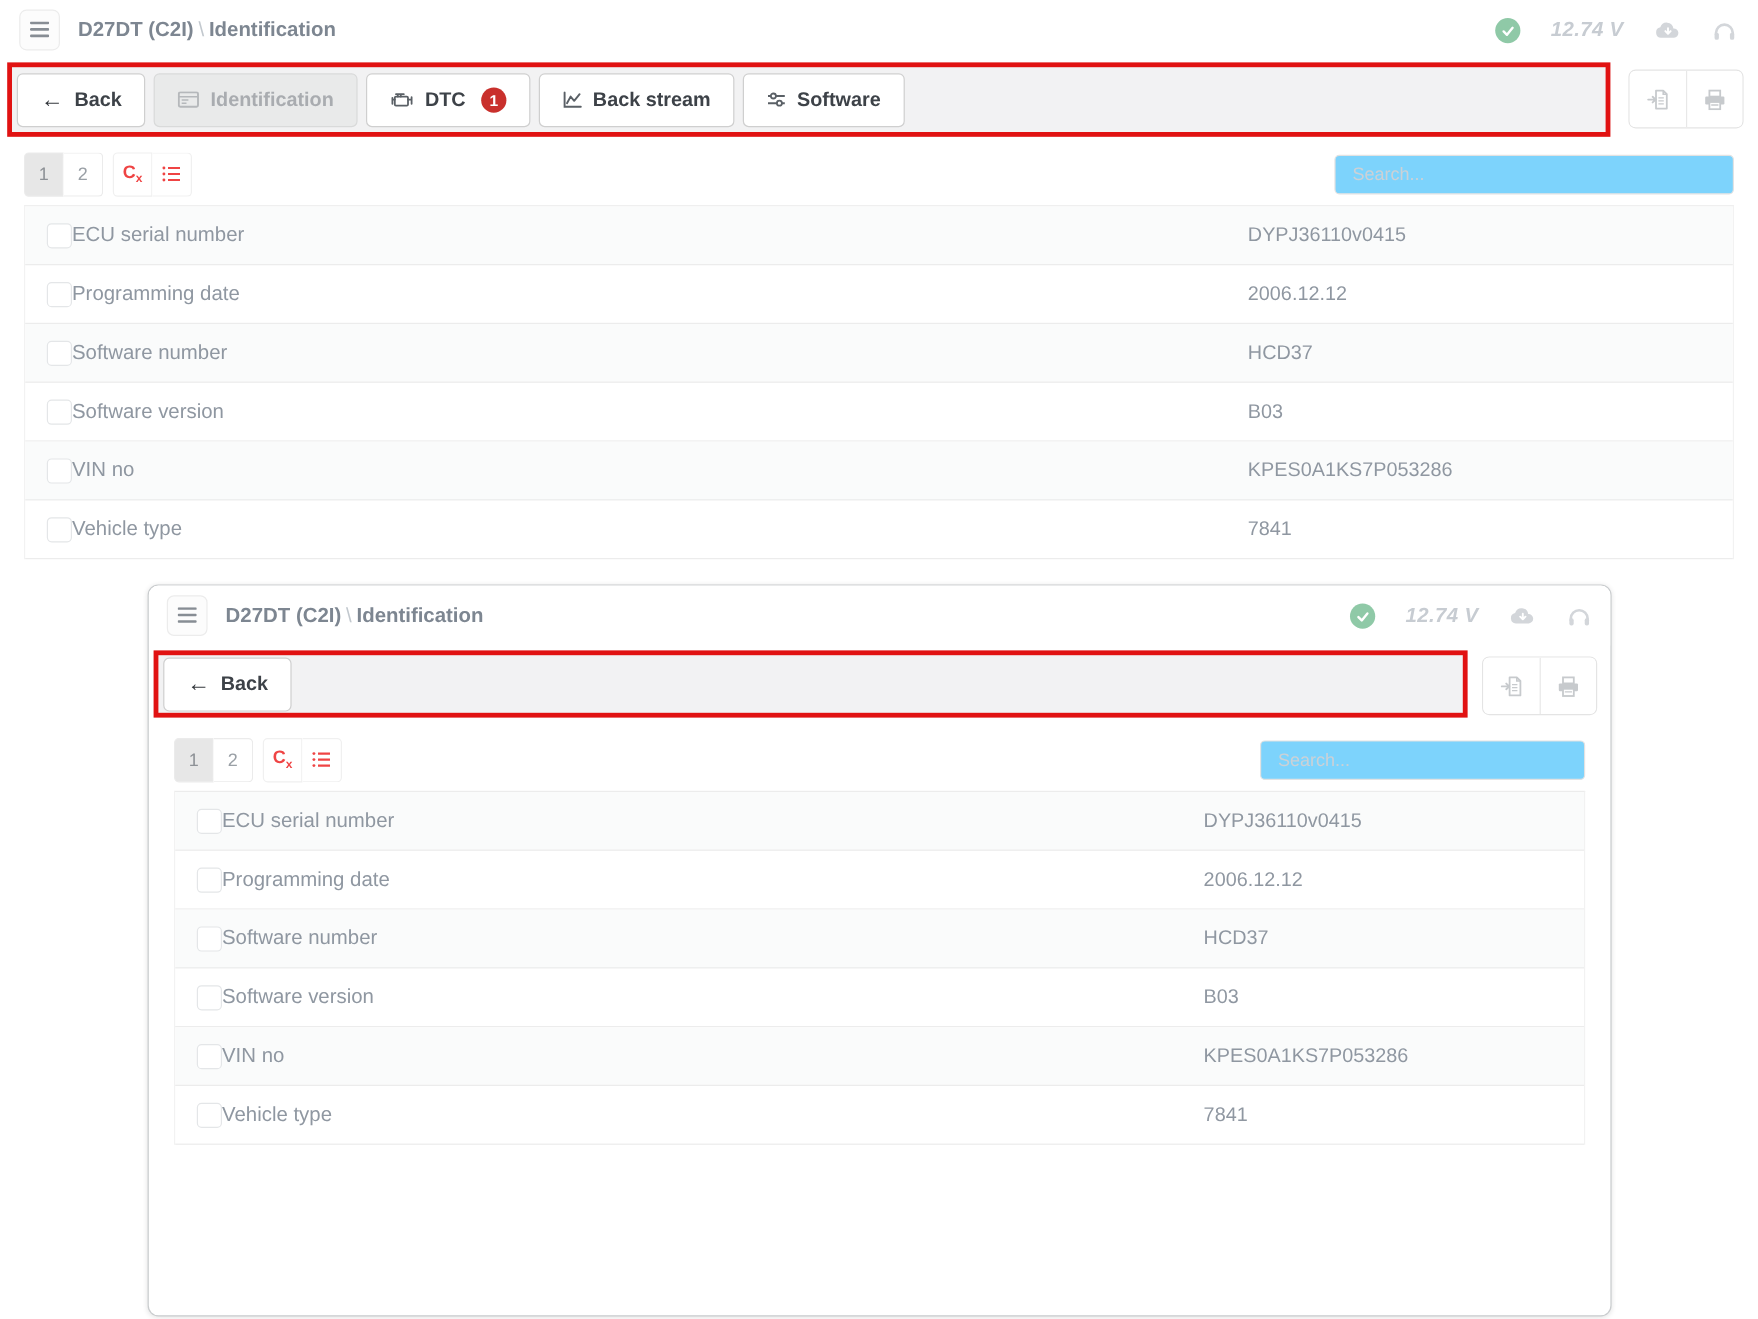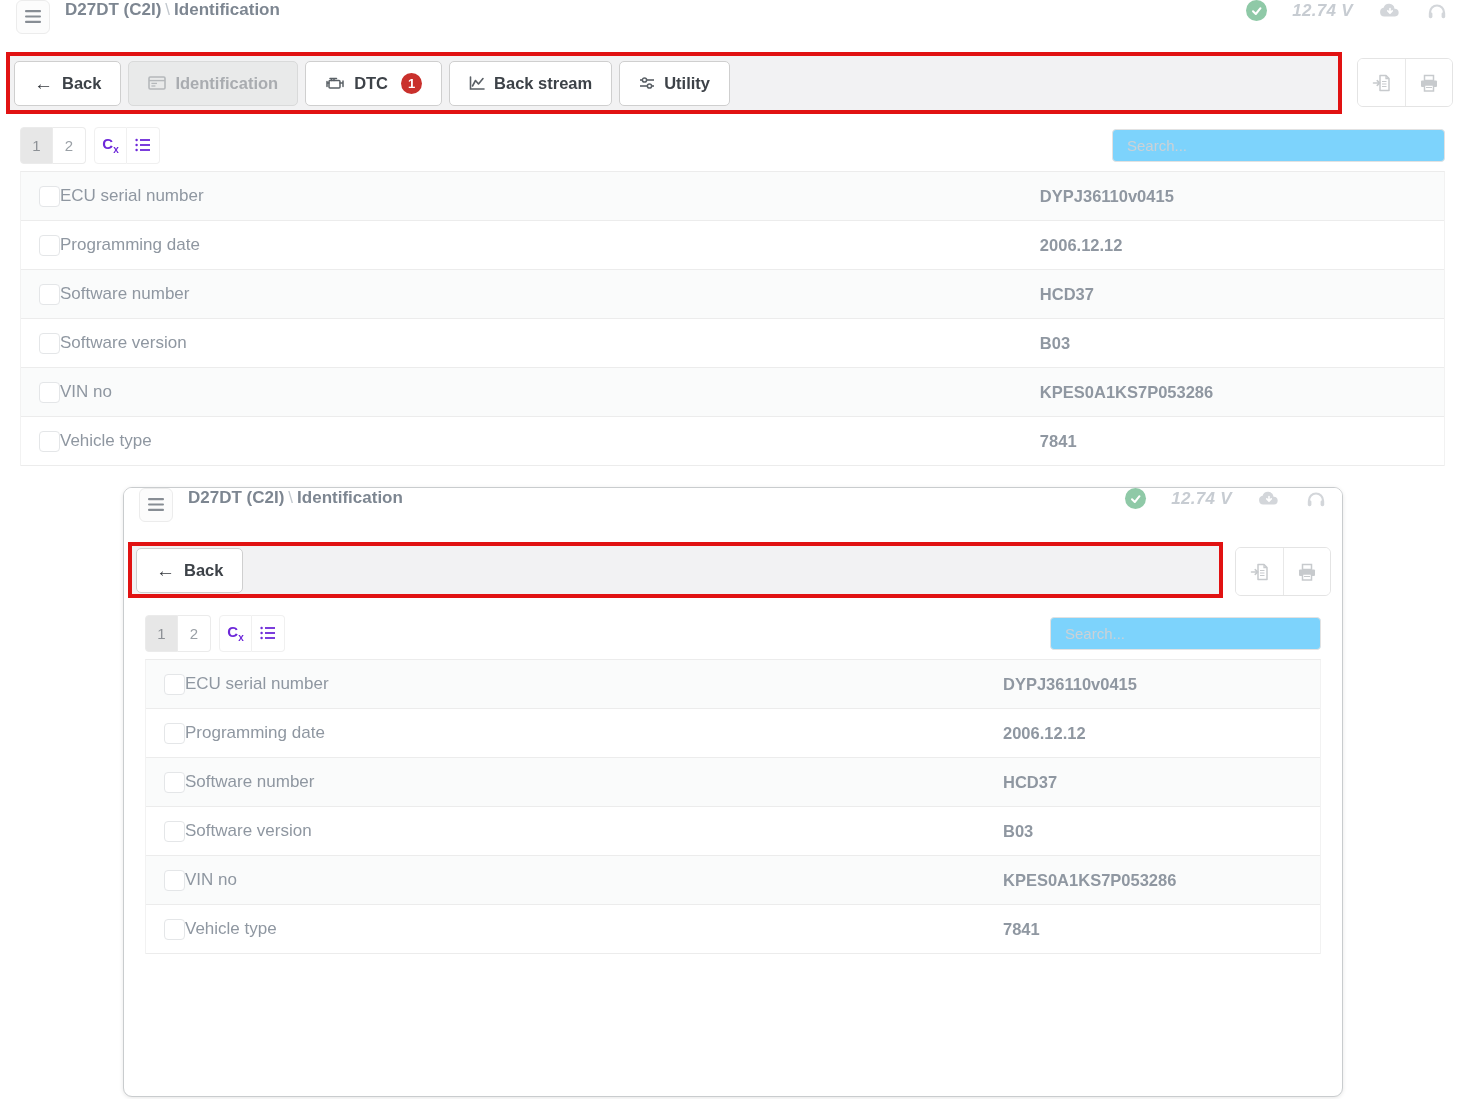--- a/index.html
+++ b/index.html
@@ -11,21 +11,21 @@
     --txt-faint:#c7ccd2;
     --icon-faint:#ccd0d4;
     --strip:#f2f2f3;
     --line:#ececec;
   }
   *{margin:0;padding:0;box-sizing:border-box;}
   html,body{width:1465px;height:1099px;overflow:hidden;background:#fff;
     font-family:"Liberation Sans","DejaVu Sans",sans-serif;}
 
   
-  .app-header{height:50px;display:flex;align-items:flex-start;padding:0 18px 0 16px;background:#fff;}
+  .app-header{height:50px;display:flex;align-items:center;padding:0 18px 0 16px;background:#fff;}
   .menu-btn{width:34px;height:34px;border:1px solid #ececec;border-radius:6px;background:#fcfcfc;
     display:flex;align-items:center;justify-content:center;color:#878d94;cursor:pointer;flex:none;}
   .title{margin-left:15px;font-size:17px;font-weight:700;color:#7d8691;white-space:nowrap;}
   .title .sep{color:#c2c8ce;font-weight:400;padding:0 4px;}
   .header-right{margin-left:auto;display:flex;align-items:center;gap:25px;font-style:italic;}
   .check-badge{width:21px;height:21px;border-radius:50%;background:var(--green);
     display:flex;align-items:center;justify-content:center;flex:none;}
   .voltage{font-size:17px;font-weight:700;color:var(--txt-faint);letter-spacing:.3px;}
   .hdr-icon{color:#d3d6da;display:flex;align-items:center;}
 
@@ -54,37 +54,37 @@
   .content{padding:0 20px;}
   .list-controls{display:flex;align-items:center;margin-top:6px;height:38px;}
   .btn-group{display:flex;}
   .pg-btn{min-width:33px;height:37px;border:1px solid #ebebeb;background:#fff;color:#9aa0a6;
     font-size:15px;display:flex;align-items:center;justify-content:center;cursor:pointer;font-family:inherit;}
   .pg-btn.active{background:#e7e7e7;color:#8d9196;}
   .btn-group .pg-btn + .pg-btn{border-left:none;}
   .btn-group .pg-btn:first-child{border-radius:4px 0 0 4px;}
   .btn-group .pg-btn:last-child{border-radius:0 4px 4px 0;}
   .icon-group{margin-left:8px;}
-  .icon-group .pg-btn{width:26px;color:#6d28d9;border-color:#f0f0f0;}
+  .icon-group .pg-btn{width:26px;color:#ef4444;border-color:#f0f0f0;}
   .cx{font-size:15px;font-weight:700;}
   .cx sub{font-size:10px;}
   .search-input{margin-left:auto;height:33px;border:1px solid #e2e2e2;border-radius:4px;
     padding:0 14px;font-size:15px;color:#6a7077;font-family:inherit;outline:none;background:#7dd3fc;}
   .search-input::placeholder{color:#ccd1d6;}
   .main .search-input{width:333px;}
 
   
   .data-table{margin-top:7px;border-top:1px solid var(--line);
     border-left:1px solid #f2f2f2;border-right:1px solid #f2f2f2;}
   .row{position:relative;height:49px;display:flex;align-items:center;border-bottom:1px solid var(--line);}
   .row:nth-child(odd){background:#fafbfb;}
   .checkbox{width:21px;height:21px;border:1px solid #e4e6e8;border-radius:4px;background:#fff;
     margin-left:18px;flex:none;cursor:pointer;}
   .row-label{font-size:17px;color:var(--txt-gray);}
-  .row-value{position:absolute;left:71.6%;font-size:16.5px;font-weight:700;color:var(--txt-gray);}
+  .row-value{position:absolute;left:71.6%;font-size:16.5px;font-weight:400;color:var(--txt-gray);}
 
   
   .inset{position:absolute;left:123px;top:487px;width:1220px;height:610px;background:#fff;
     border:1px solid #c9ccce;border-radius:9px;box-shadow:0 1px 4px rgba(0,0,0,.10);overflow:hidden;}
   .inset .app-header{padding:0 16px 0 15px;}
   .inset .red-frame{left:4px;width:1095px;top:4px;height:56px;}
   .inset .toolbar-wrap{height:66px;}
   .inset .right-group{right:11px;top:9px;}
   .inset .content{padding:0 21px;}
   .inset .list-controls{margin-top:10px;}
@@ -225,21 +225,21 @@
             </svg>
           </span>
         <span>Back stream</span>
       </button>
       <button class="tb-btn">
         <span class="bicon">
             <svg width="16" height="14" viewBox="0 0 16 14">
               <use href="#i-sliders"></use>
             </svg>
           </span>
-        <span>Utility</span>
+        <span>Software</span>
       </button>
     </div>
     <div class="right-group">
       <button class="rg-btn">
         <svg width="20" height="20" viewBox="0 0 20 20">
             <use href="#i-export"></use>
           </svg>
       </button>
       <button class="rg-btn">
         <svg width="20" height="18" viewBox="0 0 20 18">

